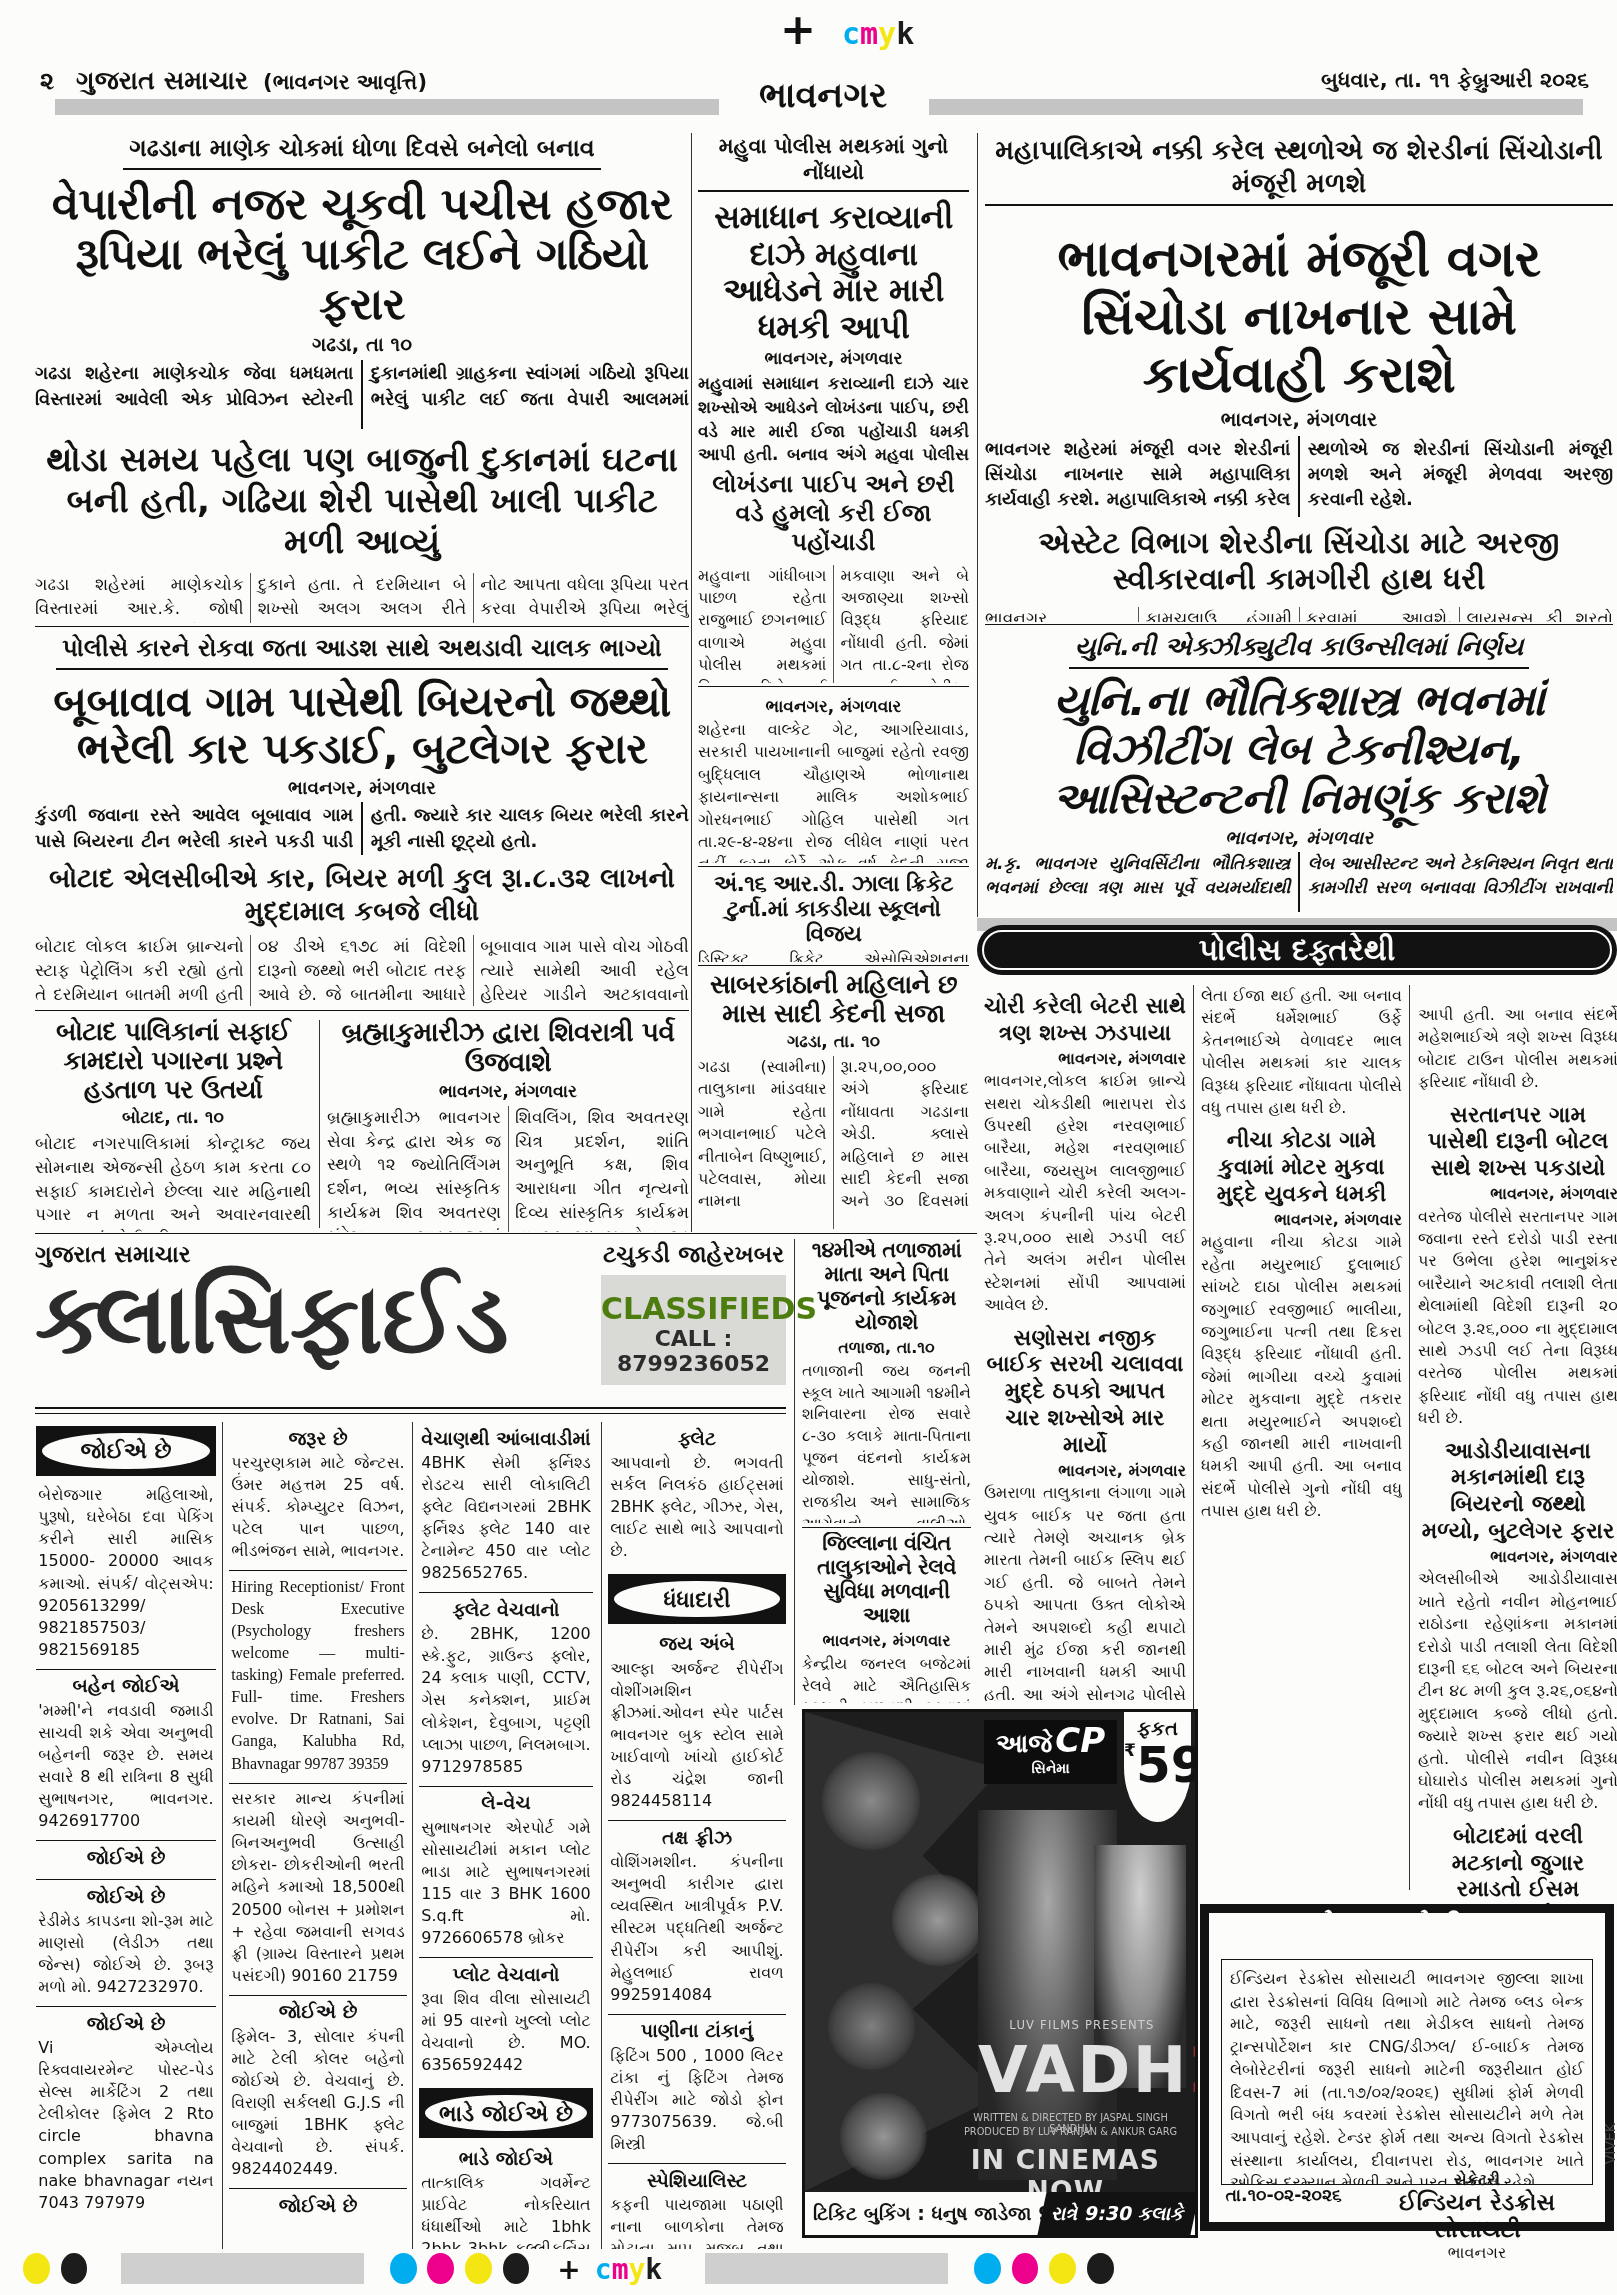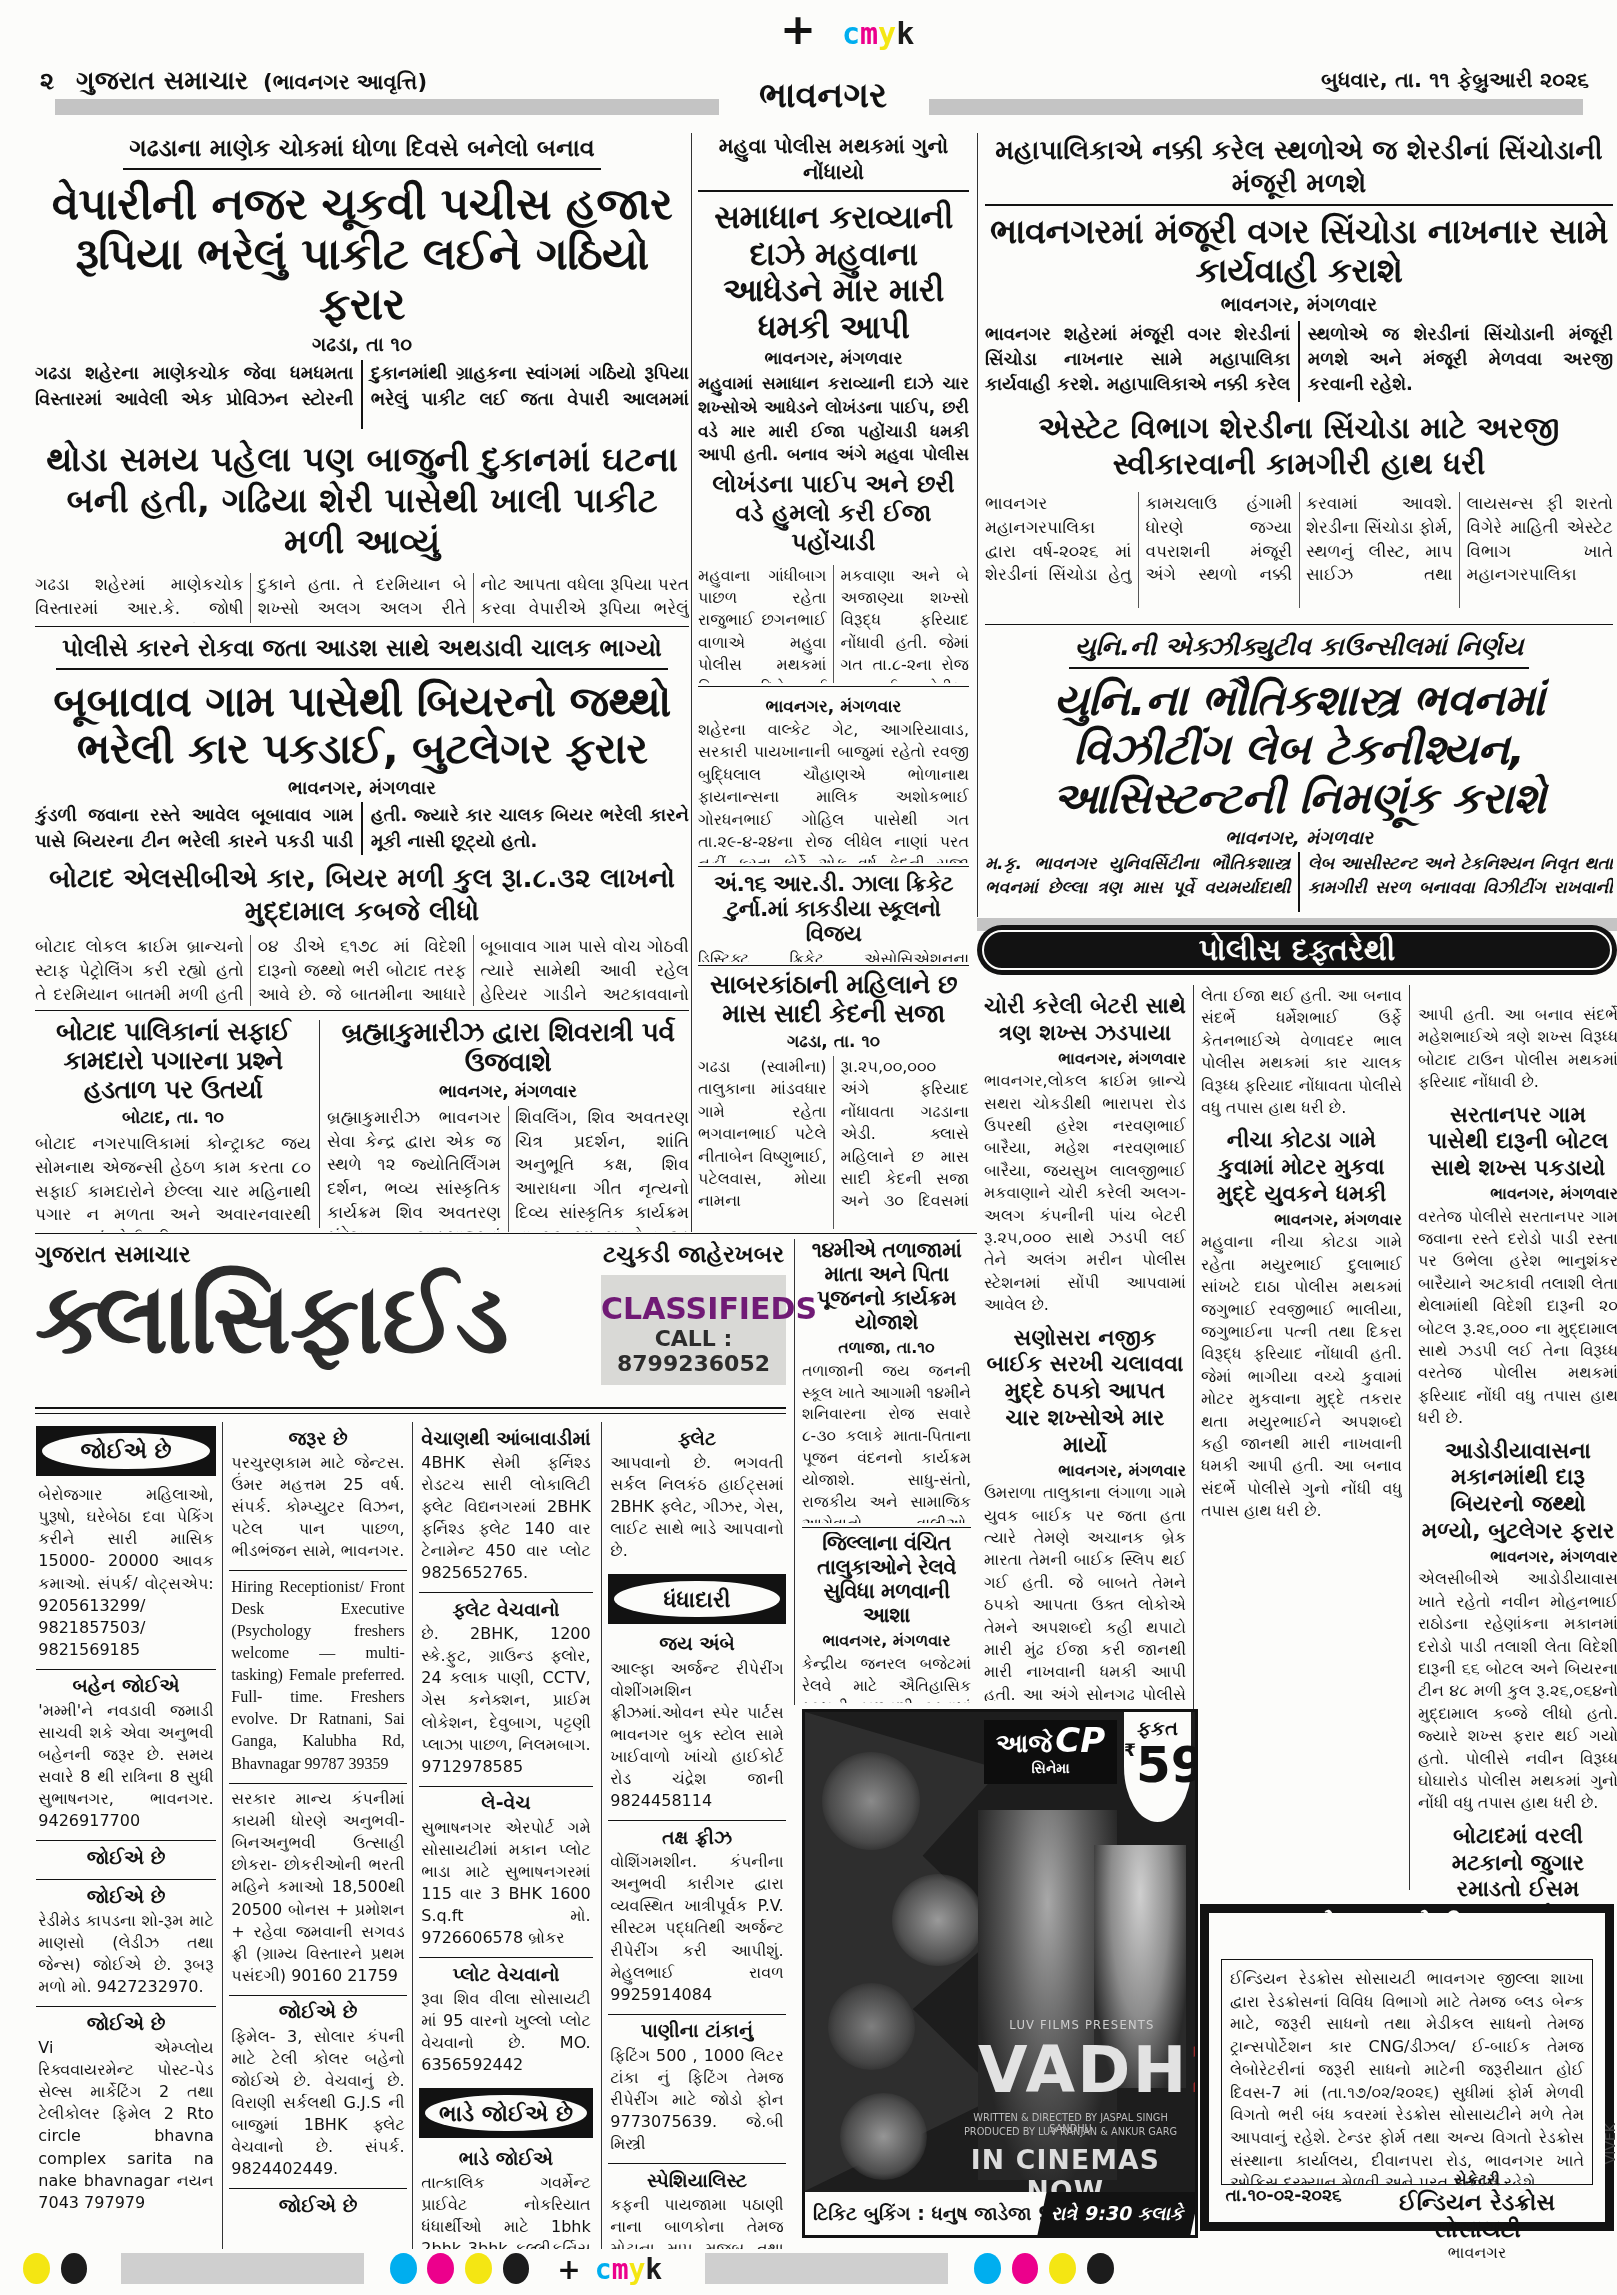--- a/index.html
+++ b/index.html
@@ -135,21 +135,21 @@
   <div class="abs" style="left:802px;top:1532px;width:169px;height:171px;overflow:hidden;">
     <div class="headline" style="font-size:21px;">જિલ્લાના વંચિત તાલુકાઓને રેલવે સુવિધા મળવાની આશા</div>
     <div class="dateline" style="font-size:16px;">ભાવનગર, મંગળવાર</div>
     <div class="bt" style="margin-top:3.5px;font-size:15.6px;">કેન્દ્રીય જનરલ બજેટમાં રેલવે માટે ઐતિહાસિક રકમની ફાળવણી કરવામાં આવી છે. જેના કારણે ગુજરાતમાં રેલવે યોજનાના ચાલી રહેલા કામોને પણ વેગ મળશે. આ સાથે ભાવનગર અને બોટાદ જિલ્લાના રેલવે સુવિધાથી વંચીત તાલુકાઓને ક્રમે ક્રમે યોજનાઓથી સુવિધા મળવાની આશા છે. ધોલેરા સર ડીએમઆઈસી સાગરમાળામાં પણ ભાવનગરનો સમાવેશ થયો છે. ૧૯૮૪થી ધોળા-નિંગાળા, બોટાદ-પાળિયાદ, જસદણ, ગોંડલ રેલવે યોજના પુનઃ શરૂ થવાની મજબૂત બની છે. જેથી રેલવેના મુસાફરોને સુવિધાનો લાભ મળશે. આ બજેટને સૌરાષ્ટ્ર પેસેન્જર એસો.ના જોઈન્ટ સેક્રેટરી કિશોર ભટ્ટ સહિતના હોદ્દેદારોએ આવકારી જનતાને રેલવેની નવી સુવિધાઓનો વહેલીતકે લાભ મળે તે માટે ઝડપી કાર્ય કરવા માંગણી કરી છે.</div>
   </div>
 
   <div class="abs vr" style="left:977px;top:133px;height:784px;"></div>
 
   <div class="abs" style="left:985px;top:133px;width:628px;height:489px;overflow:hidden;">
     <div class="kicker" style="font-size:26.6px;"><span>મહાપાલિકાએ નક્કી કરેલ સ્થળોએ જ શેરડીનાં સિંચોડાની મંજૂરી મળશે</span></div>
-    <div class="headline" style="font-size:34px;margin-top:6px;">ભાવનગરમાં મંજૂરી વગર સિંચોડા નાખનાર સામે કાર્યવાહી કરાશે</div>
+    <div class="headline" style="font-size:51px;margin-top:24px;">ભાવનગરમાં મંજૂરી વગર સિંચોડા નાખનાર સામે કાર્યવાહી કરાશે</div>
     <div class="dateline" style="font-size:19.6px;">ભાવનગર, મંગળવાર</div>
     <div class="lead lead2" style="margin-top:4.6px;height:81px;overflow:hidden;">ભાવનગર શહેરમાં મંજૂરી વગર શેરડીનાં સિંચોડા નાખનાર સામે મહાપાલિકા કાર્યવાહી કરશે. મહાપાલિકાએ નક્કી કરેલ સ્થળોએ જ શેરડીનાં સિંચોડાની મંજૂરી મળશે અને મંજૂરી મેળવવા અરજી કરવાની રહેશે.</div>
     <div class="subhead" style="font-size:30px;margin-top:8px;">એસ્ટેટ વિભાગ શેરડીના સિંચોડા માટે અરજી સ્વીકારવાની કામગીરી હાથ ધરી</div>
     <div class="bt c4" style="margin-top:9.2px;height:116px;overflow:hidden;">ભાવનગર મહાનગરપાલિકા દ્વારા વર્ષ-૨૦૨૬ માં શેરડીનાં સિંચોડા હેતુ કામચલાઉ હંગામી ધોરણે જગ્યા વપરાશની મંજૂરી અંગે સ્થળો નક્કી કરવામાં આવશે. શેરડીના સિંચોડા ફોર્મ, સ્થળનું લીસ્ટ, માપ સાઈઝ તથા લાયસન્સ ફી શરતો વિગેરે માહિતી એસ્ટેટ વિભાગ ખાતે મહાનગરપાલિકા દ્વારા ફેબ્રુઆરી-૨૦૨૬ દરમિયાન નિયત નમૂનામાં ભાવનગર મહાનગરપાલિકાના એસ્ટેટ વિભાગ ખાતે અરજી કરવાની રહેશે. નક્કી કરાયેલ તે સ્થળની ફાળવણી ડ્રો દ્વારા કરાશે અને રસ ધરાવતા આસામીઓએ તા. ૦૯ થી તા. ૧૬ સુધીમાં અરજી કરવા જણાવેલ છે.</div>
   </div>
 
   <div class="abs hr3" style="left:985px;top:624px;width:628px;"></div>
 
   <div class="abs" style="left:985px;top:631px;width:628px;height:285px;overflow:hidden;font-style:italic;">
     <div class="kicker" style="font-size:25.4px;"><span>યુનિ.ની એક્ઝીક્યુટીવ કાઉન્સીલમાં નિર્ણય</span></div>
@@ -205,21 +205,21 @@
 
     </div>
 
   </div>
 
   <div class="abs" style="left:35px;top:1241px;width:751px;height:173px;">
     <div class="b" style="font-size:23px;">ગુજરાત સમાચાર</div>
     <div class="b" style="font-size:97px;line-height:1.05;color:#2c2c2c;letter-spacing:-1.2px;">ક્લાસિફાઈડ</div>
     <div class="abs b ctr" style="left:566px;top:0px;width:185px;font-size:23px;">ટચુકડી જાહેરખબર</div>
     <div class="abs" style="left:566px;top:34px;width:185px;height:110px;background:#d9d9d6;text-align:center;">
-      <div class="b" style="font-size:30px;margin-top:16px;color:#701a75;">CLASSIFIEDS</div>
+      <div class="b" style="font-size:30px;margin-top:16px;color:#4d7c0f;">CLASSIFIEDS</div>
       <div class="b" style="font-size:22px;color:#2c2c2c;">CALL : 8799236052</div>
     </div>
   </div>
   <div class="abs" style="left:35px;top:1407px;width:751px;border-top:2.3px solid #121212;border-bottom:1.2px solid #121212;height:3.5px;"></div>
 
   <div class="abs vr" style="left:222px;top:1422px;height:827px;"></div>
   <div class="abs vr" style="left:412px;top:1422px;height:827px;"></div>
   <div class="abs vr" style="left:601px;top:1422px;height:827px;"></div>
 
   <div class="abs cl-col" style="left:36px;top:1422px;width:180px;height:827px;overflow:hidden;">

